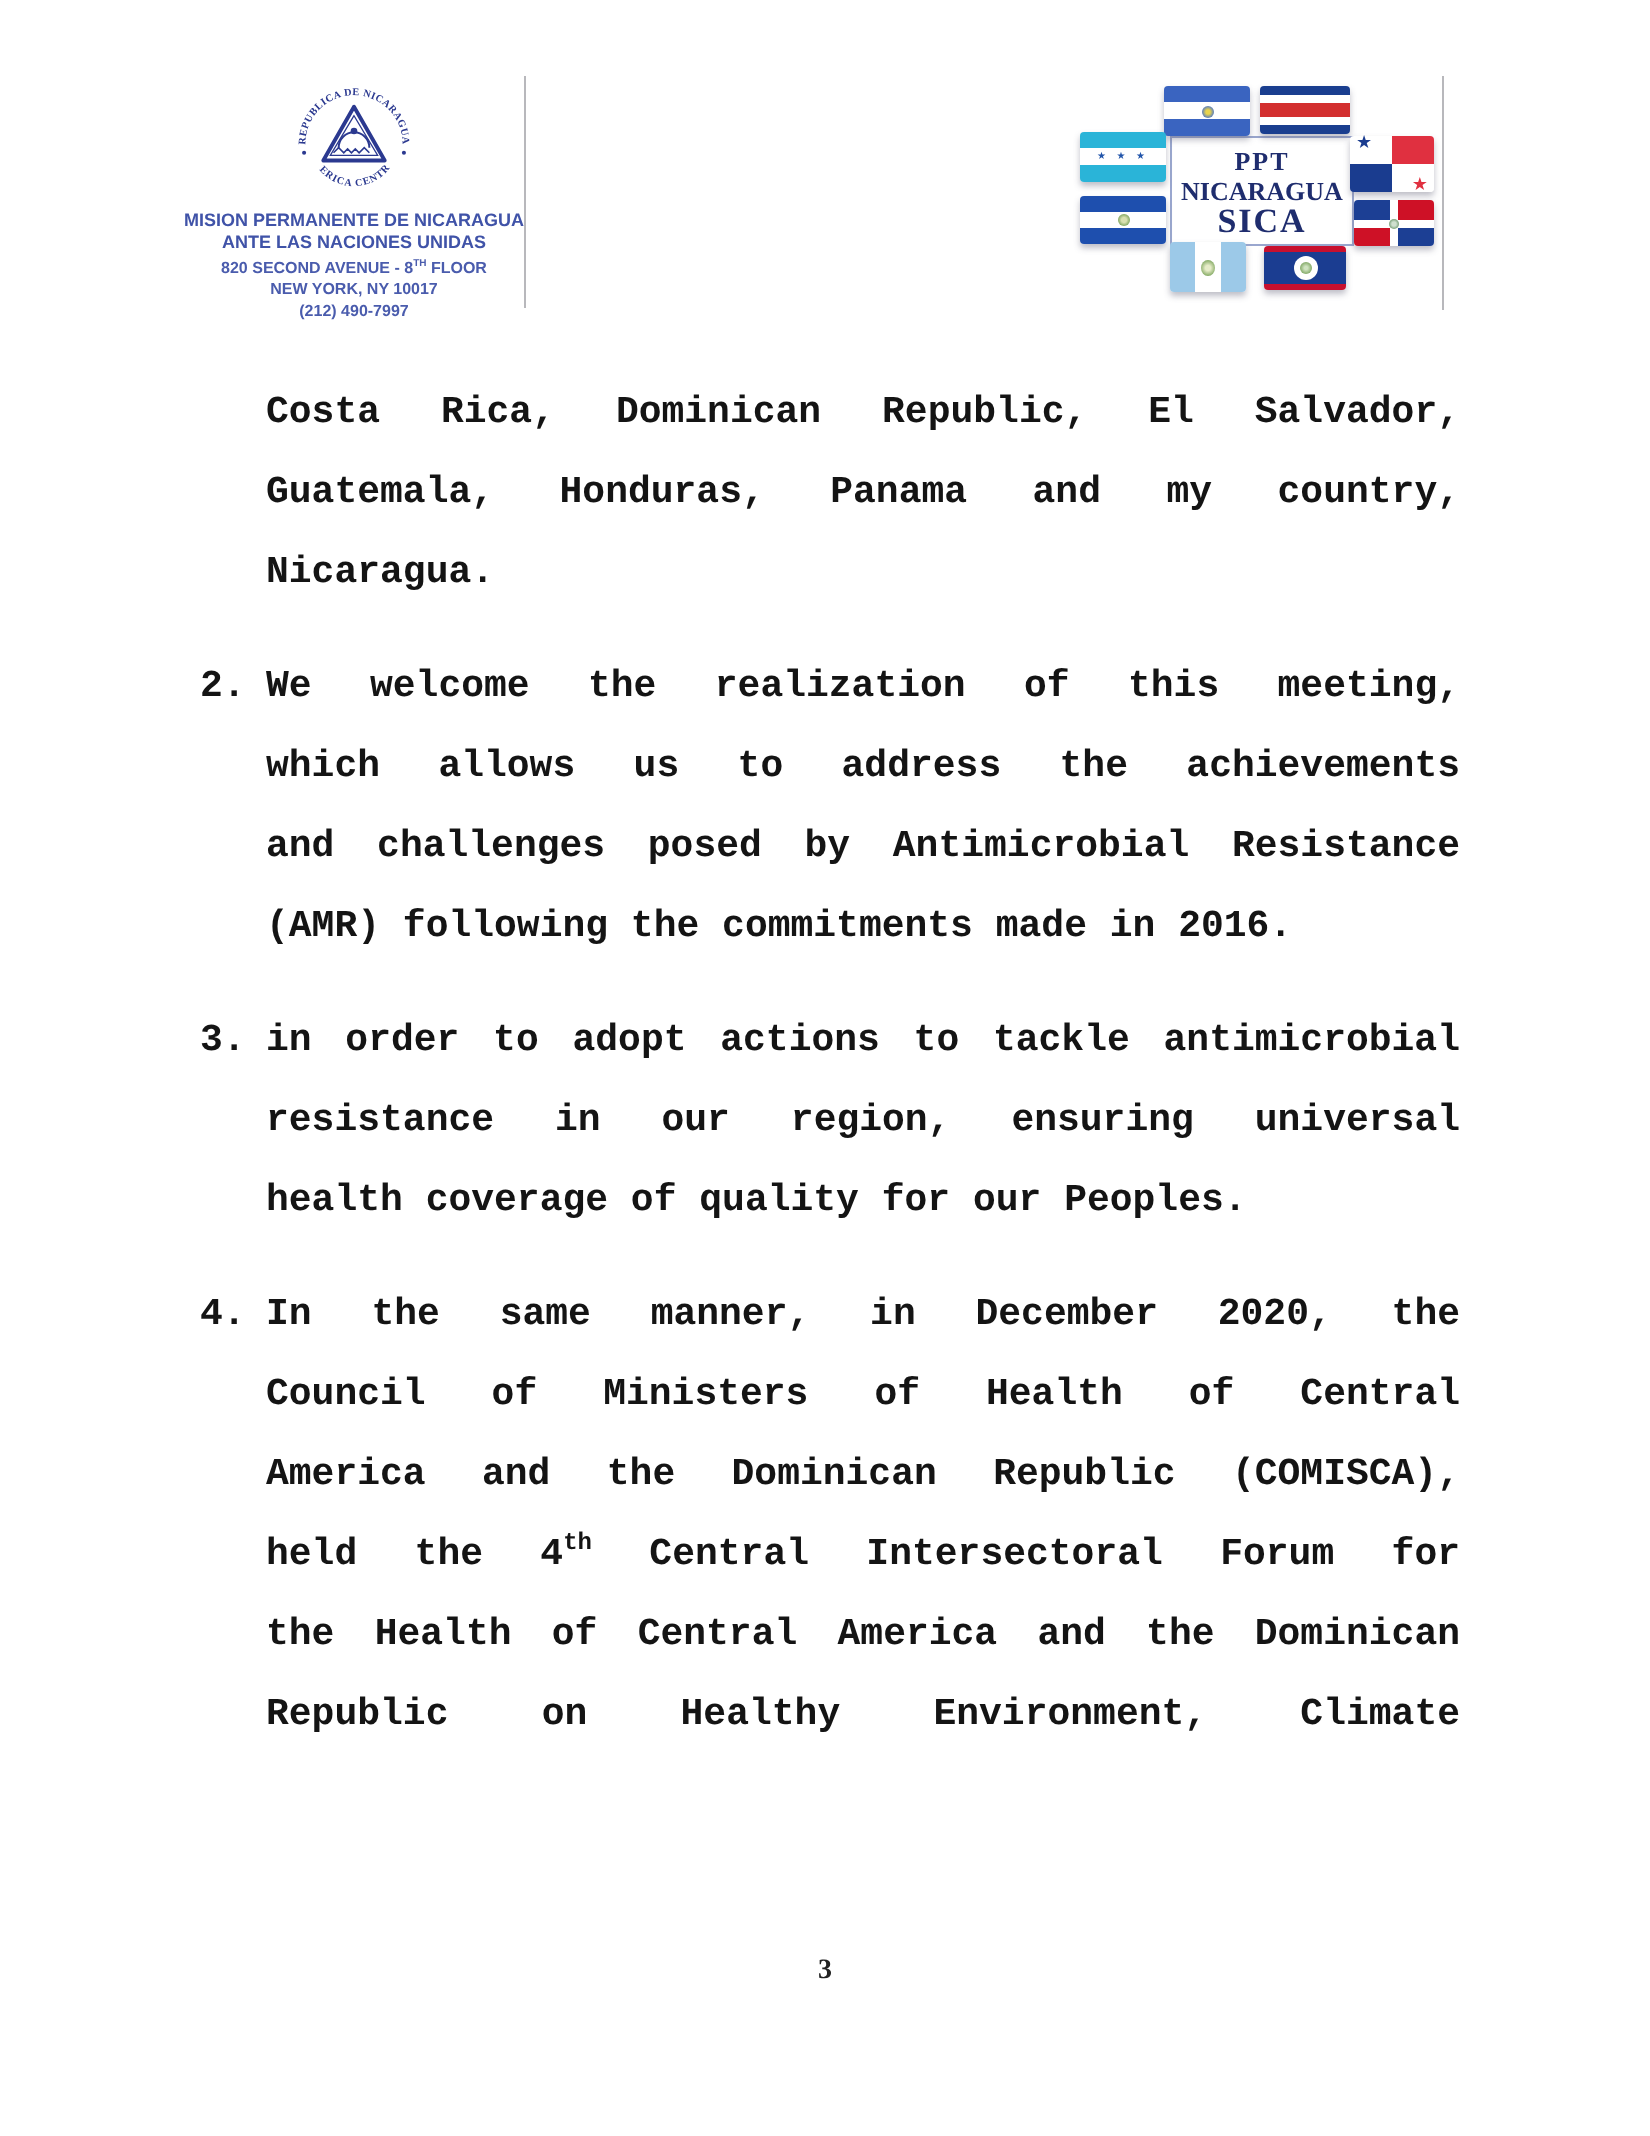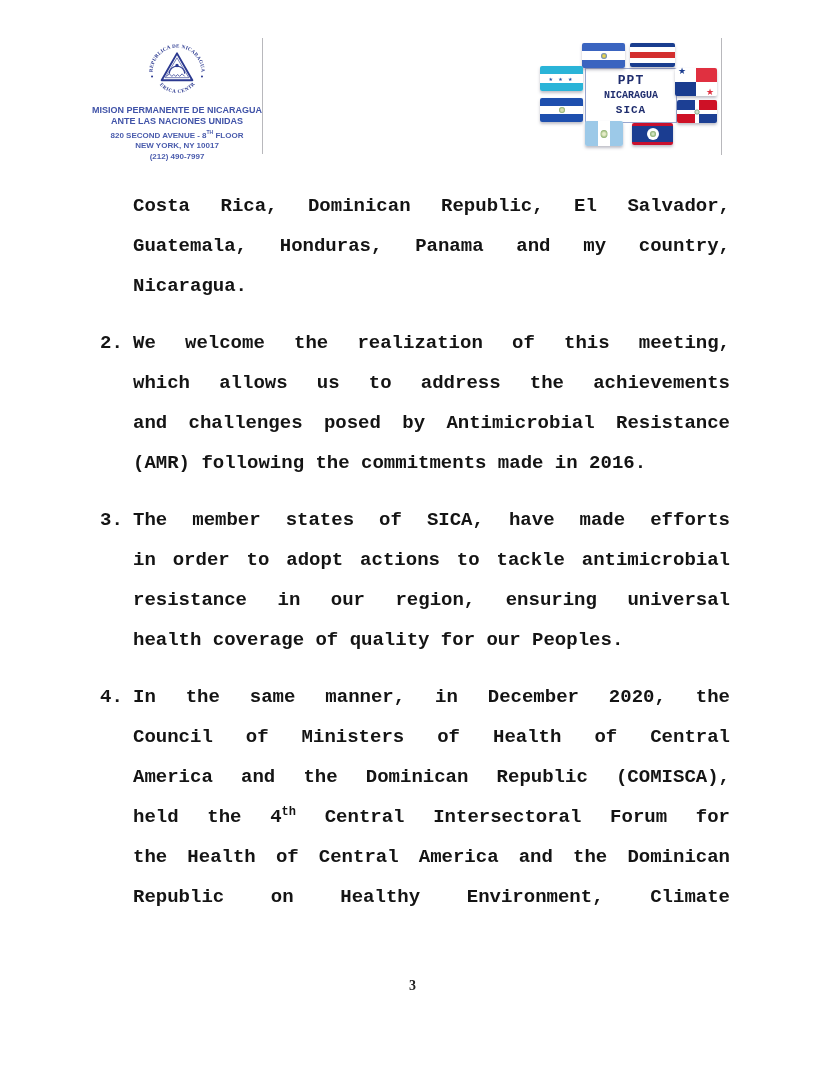--- a/index.html
+++ b/index.html
@@ -12,24 +12,24 @@
   .seal{display:block;margin:0 auto 3px auto;}
   .lh-big{font-size:9px;font-weight:700;line-height:11px;letter-spacing:0px;}
   .lh-small{font-size:8px;font-weight:700;line-height:10.5px;color:#4a5cad;}
   .lh-sup{font-size:5px;vertical-align:super;}
 
   
   .sica{position:absolute;left:538px;top:38px;width:183px;height:117px;border-right:1px solid #b8b8bc;}
   .sica-inner{position:absolute;left:0;top:0;width:182px;height:117px;}
   .ppt-box{position:absolute;left:47px;top:30px;width:90px;height:53px;background:#fff;
            border:1px solid #9aa7cf;z-index:1;text-align:center;
-           font-family:Liberation Mono, monospace;font-weight:700;color:#1f2d6e;}
+           font-family:Liberation Serif, serif;font-weight:700;color:#1f2d6e;}
   .ppt-box .t1{font-size:13px;line-height:15px;margin-top:4px;letter-spacing:1px;}
-  .ppt-box .t2{font-size:10px;line-height:15px;letter-spacing:0px;}
-  .ppt-box .t3{font-size:11px;line-height:15px;letter-spacing:1px;}
+  .ppt-box .t2{font-size:13px;line-height:15px;letter-spacing:0px;}
+  .ppt-box .t3{font-size:17px;line-height:15px;letter-spacing:1px;}
   .flag{position:absolute;z-index:2;border-radius:2px;box-shadow:0 2px 3px rgba(110,110,130,.45);}
   .flag .emb{position:absolute;left:50%;top:50%;transform:translate(-50%,-50%);border-radius:50%;}
 
   .f-nicaragua{left:44px;top:5px;width:43px;height:25px;
     background:linear-gradient(to bottom,#3a64c0 0 33%,#fff 33% 67%,#3a64c0 67% 100%);}
   .f-nicaragua .emb{width:6px;height:6px;background:radial-gradient(circle,#e8d44d 25%,#4a74c8 75%);}
   .f-costa-rica{left:92px;top:5px;width:45px;height:24px;
     background:linear-gradient(to bottom,#1a3e8f 0 18%,#fff 18% 36%,#d32f2f 36% 64%,#fff 64% 82%,#1a3e8f 82% 100%);}
   .f-honduras{left:2px;top:28px;width:43px;height:25px;
     background:linear-gradient(to bottom,#2ab4d8 0 33%,#fff 33% 67%,#2ab4d8 67% 100%);}
@@ -153,21 +153,20 @@
           <div class="plines">
             <div class="line">We welcome the realization of this meeting,</div>
             <div class="line">which allows us to address the achievements</div>
             <div class="line">and challenges posed by Antimicrobial Resistance</div>
             <div class="line no-j">(AMR) following the commitments made in 2016.</div>
           </div>
         </div>
         <div class="para">
           <div class="pnum">3.</div>
           <div class="plines">
-            <div class="line">The member states of SICA, have made efforts</div>
             <div class="line">in order to adopt actions to tackle antimicrobial</div>
             <div class="line">resistance in our region, ensuring universal</div>
             <div class="line no-j">health coverage of quality for our Peoples.</div>
           </div>
         </div>
         <div class="para">
           <div class="pnum">4.</div>
           <div class="plines">
             <div class="line">In the same manner, in December 2020, the</div>
             <div class="line">Council of Ministers of Health of Central</div>

